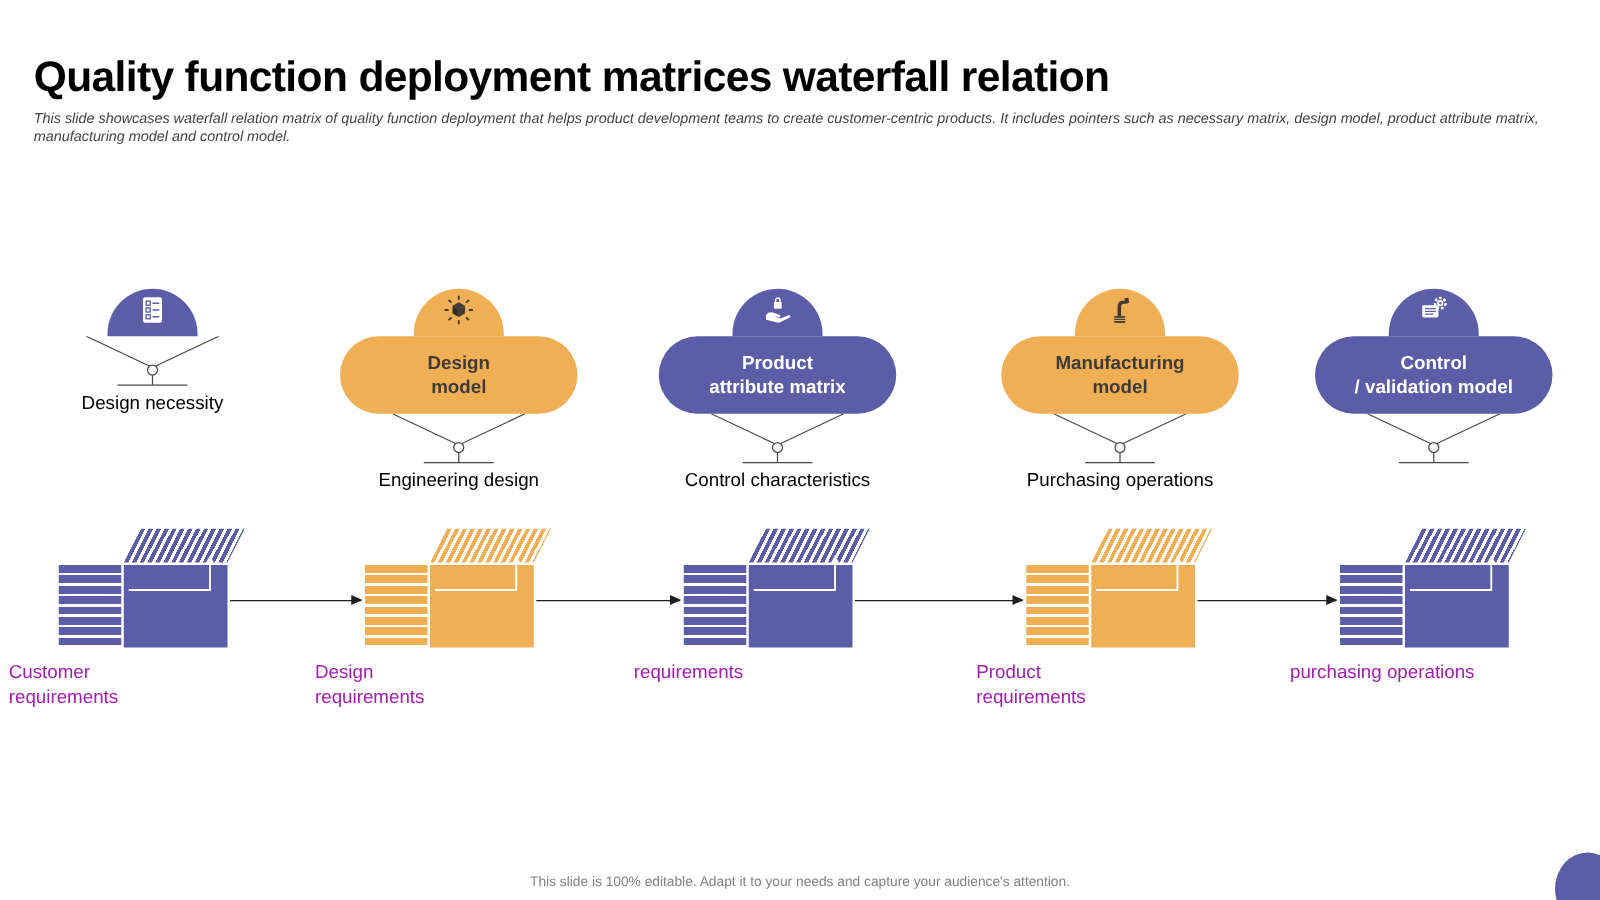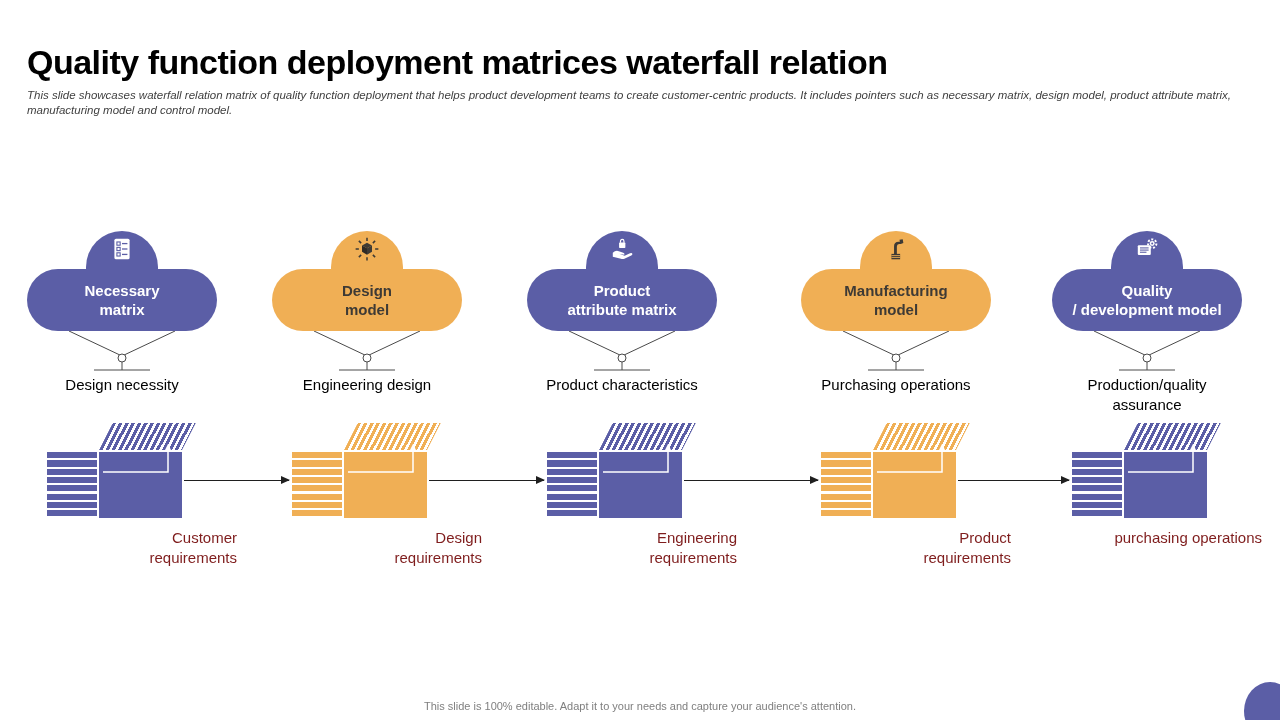--- a/index.html
+++ b/index.html
@@ -44,22 +44,22 @@
   .rows{position:absolute;left:0;top:29px;width:50px;height:66px;}
   .bodyblock{position:absolute;left:52px;top:29px;width:83px;height:66px;}
   .matrix.theme-purple .roof{background:repeating-linear-gradient(to right,#5B5EA6 0 3.5px,#ffffff 3.5px 6.3px);}
   .matrix.theme-orange .roof{background:repeating-linear-gradient(to right,#F0AF55 0 3.5px,#ffffff 3.5px 6.3px);}
   .matrix.theme-purple .rows{background:repeating-linear-gradient(to bottom,#5B5EA6 0 6.2px,#ffffff 6.2px 8.3px);}
   .matrix.theme-orange .rows{background:repeating-linear-gradient(to bottom,#F0AF55 0 6.2px,#ffffff 6.2px 8.3px);}
   .matrix.theme-purple .bodyblock{background:#5B5EA6;}
   .matrix.theme-orange .bodyblock{background:#F0AF55;}
   .matrix .feedback{position:absolute;left:0;top:0;pointer-events:none;}
   .matrix-label{
-    position:absolute;top:528px;width:230px;text-align:right;
-    font-size:15px;color:#7f1d1d;line-height:1.35;
+    position:absolute;top:528px;width:230px;text-align:left;
+    font-size:15px;color:#a21caf;line-height:1.35;
   }
   
   .harrow{position:absolute;top:480px;height:0;border-top:1.5px solid #1f1f1f;}
   .harrow::after{
     content:"";position:absolute;right:-1px;top:-5px;
     border-left:9px solid #1f1f1f;border-top:4px solid transparent;border-bottom:4px solid transparent;
   }
   .footer{
     position:absolute;left:0;bottom:8px;width:100%;text-align:center;
     font-size:11px;color:#7f7f7f;
@@ -81,24 +81,20 @@
       <svg width="26" height="26" viewBox="0 0 24 24">
         <rect x="5" y="2.5" width="14" height="19" rx="1.5" fill="#ffffff"></rect>
         <rect x="7.3" y="5.5" width="3" height="3" fill="none" stroke="#5B5EA6" stroke-width="1"></rect>
         <rect x="7.3" y="10.5" width="3" height="3" fill="none" stroke="#5B5EA6" stroke-width="1"></rect>
         <rect x="7.3" y="15.5" width="3" height="3" fill="none" stroke="#5B5EA6" stroke-width="1"></rect>
         <line x1="12" y1="7" x2="17" y2="7" stroke="#5B5EA6" stroke-width="1.2"></line>
         <line x1="12" y1="12" x2="17" y2="12" stroke="#5B5EA6" stroke-width="1.2"></line>
         <line x1="12" y1="17" x2="17" y2="17" stroke="#5B5EA6" stroke-width="1.2"></line>
       </svg>
     </span>
-  </div>
-  <div class="pill">
-    <span>Necessary</span>
-    <span>matrix</span>
   </div>
   <svg class="connector" width="150" height="42" viewBox="0 0 150 42">
     <line x1="22" y1="0" x2="75" y2="25" stroke="#4a4a4a" stroke-width="1"></line>
     <line x1="128" y1="0" x2="75" y2="25" stroke="#4a4a4a" stroke-width="1"></line>
     <circle cx="75" cy="27" r="4" fill="#ffffff" stroke="#4a4a4a" stroke-width="1"></circle>
     <line x1="75" y1="31" x2="75" y2="39" stroke="#4a4a4a" stroke-width="1"></line>
     <line x1="47" y1="39" x2="103" y2="39" stroke="#4a4a4a" stroke-width="1"></line>
   </svg>
   <div class="function-label">Design necessity</div>
 </div>
@@ -151,21 +147,21 @@
     <span>Product</span>
     <span>attribute matrix</span>
   </div>
   <svg class="connector" width="150" height="42" viewBox="0 0 150 42">
     <line x1="22" y1="0" x2="75" y2="25" stroke="#4a4a4a" stroke-width="1"></line>
     <line x1="128" y1="0" x2="75" y2="25" stroke="#4a4a4a" stroke-width="1"></line>
     <circle cx="75" cy="27" r="4" fill="#ffffff" stroke="#4a4a4a" stroke-width="1"></circle>
     <line x1="75" y1="31" x2="75" y2="39" stroke="#4a4a4a" stroke-width="1"></line>
     <line x1="47" y1="39" x2="103" y2="39" stroke="#4a4a4a" stroke-width="1"></line>
   </svg>
-  <div class="function-label">Product characteristics</div>
+  <div class="function-label">Control characteristics</div>
 </div>
 
 <div class="col theme-orange" style="left:786px">
   <div class="dome">
     <span>
       <svg width="26" height="26" viewBox="0 0 24 24">
         <path d="M10.2 16.5 L10.2 9.5 Q10.2 5.2 14.4 5.2 L15.6 5.2 L15.2 3.4 L18.2 3 L18.8 6.4 L16.4 7.4 L14.8 7.4 Q12.8 7.4 12.8 9.8 L12.8 16.5 Z" fill="#3E3A35"></path>
         <rect x="7.8" y="16.5" width="8" height="5" fill="#3E3A35"></rect>
         <line x1="7.8" y1="18.1" x2="15.8" y2="18.1" stroke="#F0AF55" stroke-width="0.8"></line>
         <line x1="7.8" y1="19.8" x2="15.8" y2="19.8" stroke="#F0AF55" stroke-width="0.8"></line>
@@ -194,31 +190,30 @@
         <circle cx="16.8" cy="7" r="2.3" fill="#ffffff"></circle>
         <circle cx="16.8" cy="7" r="0.9" fill="#5B5EA6"></circle>
         <rect x="3.5" y="8.5" width="12" height="9" rx="1" fill="#ffffff"></rect>
         <line x1="5.5" y1="11" x2="13.5" y2="11" stroke="#5B5EA6" stroke-width="1"></line>
         <line x1="5.5" y1="13" x2="13.5" y2="13" stroke="#5B5EA6" stroke-width="1"></line>
         <line x1="5.5" y1="15" x2="11.5" y2="15" stroke="#5B5EA6" stroke-width="1"></line>
       </svg>
     </span>
   </div>
   <div class="pill">
-    <span>Quality</span>
-    <span>/ development model</span>
-  </div>
-  <svg class="connector" width="150" height="42" viewBox="0 0 150 42">
-    <line x1="22" y1="0" x2="75" y2="25" stroke="#4a4a4a" stroke-width="1"></line>
-    <line x1="128" y1="0" x2="75" y2="25" stroke="#4a4a4a" stroke-width="1"></line>
-    <circle cx="75" cy="27" r="4" fill="#ffffff" stroke="#4a4a4a" stroke-width="1"></circle>
-    <line x1="75" y1="31" x2="75" y2="39" stroke="#4a4a4a" stroke-width="1"></line>
-    <line x1="47" y1="39" x2="103" y2="39" stroke="#4a4a4a" stroke-width="1"></line>
-  </svg>
-  <div class="function-label">Production/quality assurance</div>
+    <span>Control</span>
+    <span>/ validation model</span>
+  </div>
+  <svg class="connector" width="150" height="42" viewBox="0 0 150 42">
+    <line x1="22" y1="0" x2="75" y2="25" stroke="#4a4a4a" stroke-width="1"></line>
+    <line x1="128" y1="0" x2="75" y2="25" stroke="#4a4a4a" stroke-width="1"></line>
+    <circle cx="75" cy="27" r="4" fill="#ffffff" stroke="#4a4a4a" stroke-width="1"></circle>
+    <line x1="75" y1="31" x2="75" y2="39" stroke="#4a4a4a" stroke-width="1"></line>
+    <line x1="47" y1="39" x2="103" y2="39" stroke="#4a4a4a" stroke-width="1"></line>
+  </svg>
 </div>
 
 <div class="matrix theme-purple" style="left:47px">
   <div class="roof"></div>
   <div class="rows"></div>
   <div class="bodyblock"></div>
   <svg class="feedback" width="165" height="95" viewBox="0 0 165 95">
     <polyline points="56,49 121,49 121,27" fill="none" stroke="#ffffff" stroke-width="1.5"></polyline>
     <polygon points="117,29 125,29 121,21" fill="#ffffff"></polygon>
   </svg>
@@ -262,21 +257,20 @@
 
 <div class="matrix-label" style="left:7px">
   <div>Customer</div>
   <div>requirements</div>
 </div>
 <div class="matrix-label" style="left:252px">
   <div>Design</div>
   <div>requirements</div>
 </div>
 <div class="matrix-label" style="left:507px">
-  <div>Engineering</div>
   <div>requirements</div>
 </div>
 <div class="matrix-label" style="left:781px">
   <div>Product</div>
   <div>requirements</div>
 </div>
 <div class="matrix-label" style="left:1032px">
   <div>purchasing operations</div>
 </div>
 

